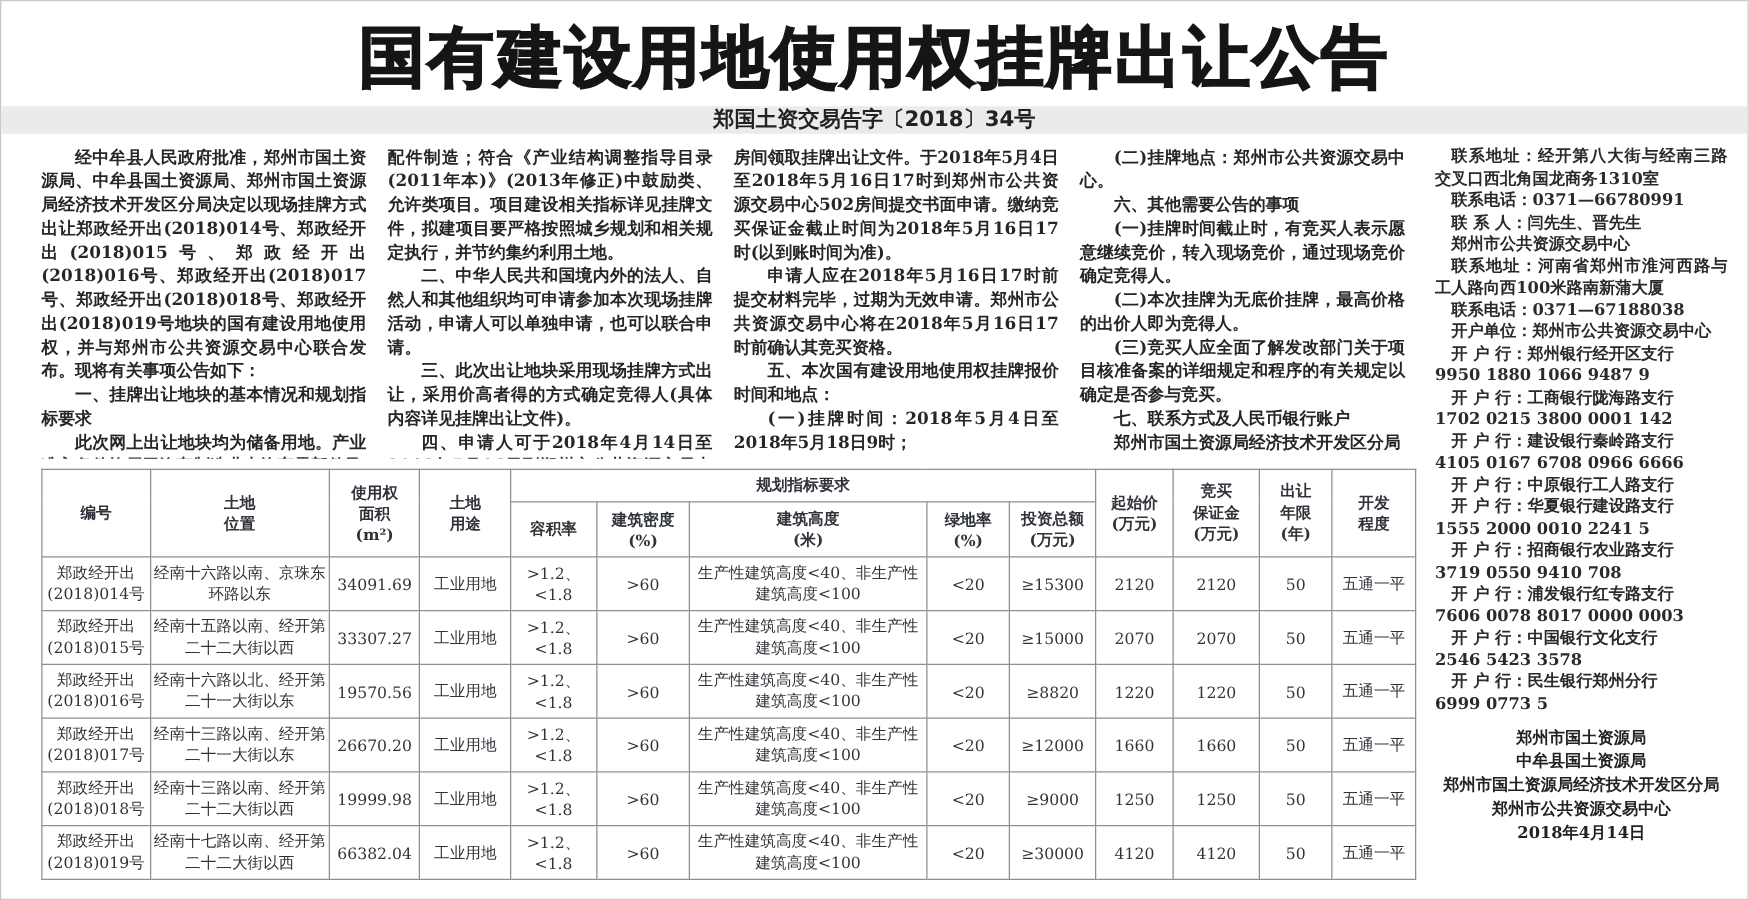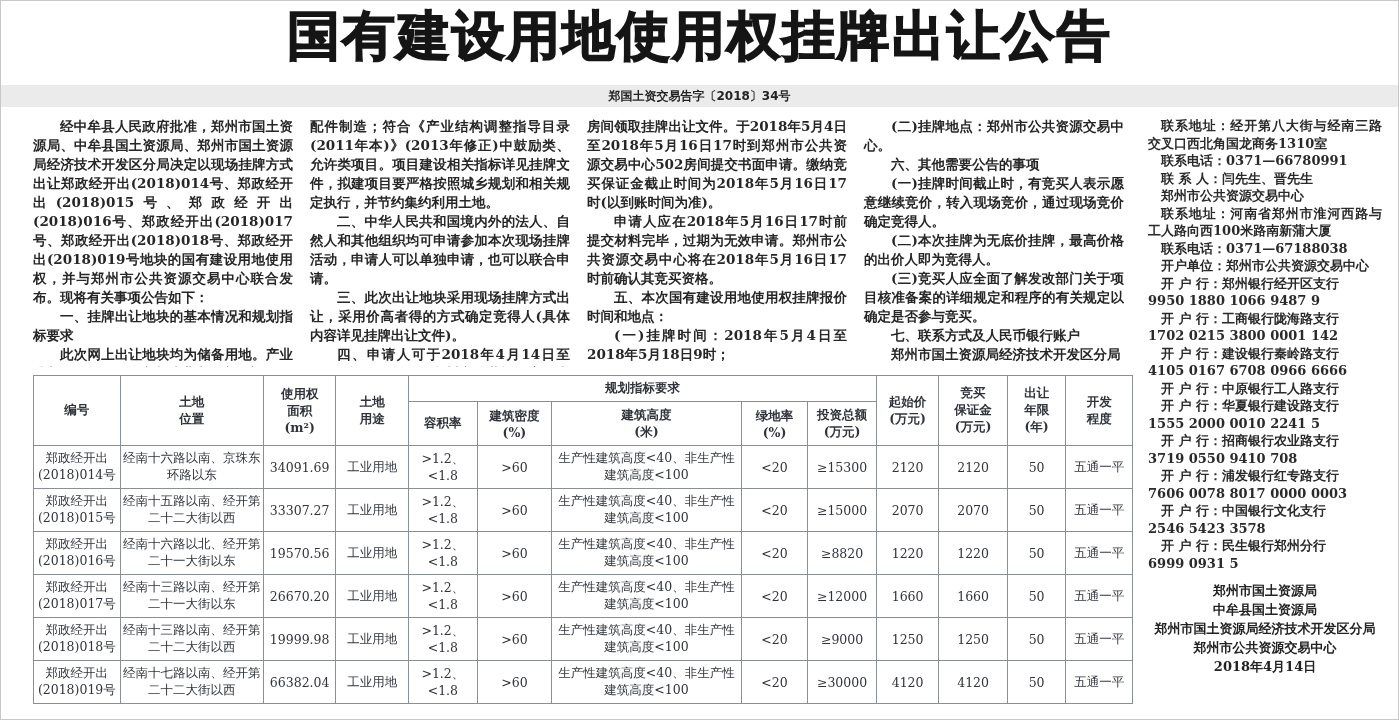--- a/index.html
+++ b/index.html
@@ -3,28 +3,28 @@
 <meta charset="utf-8">
 <style>
   * { margin:0; padding:0; box-sizing:border-box; }
   html,body { background:#dcdcdc; }
   .page {
     position:relative; width:1399px; height:720px; background:#ffffff;
     border:1px solid #c8c8c8; overflow:hidden;
     font-family:"DejaVu Serif", serif; color:#1f1f1f;
   }
   .title {
-    text-align:center; height:84px;
+    text-align:center; padding-top:10px; height:84px;
     font-family:"DejaVu Sans", sans-serif; font-weight:bold;
     font-size:53px; letter-spacing:2px; color:#151515;
     -webkit-text-stroke:1.5px #151515;
   }
   .doc-band {
     background:#ebebeb; height:22px; line-height:22px; text-align:center;
-    font-family:"DejaVu Sans", sans-serif; font-weight:bold; font-size:12px; color:#222;
+    font-family:"DejaVu Sans", sans-serif; font-weight:bold; font-size:17px; color:#222;
   }
   .content { display:flex; padding:10px 16px 0 32px;justify-content:center; }
   .left { width:1108px; }
   .text-cols { display:flex; gap:17px; height:250px; overflow:hidden; }
   .col { width:260px; font-size:13.5px; line-height:19px; text-align:justify; font-weight:bold; color:#262626; }
   .para { margin:0; }
   .para.indent { text-indent:2em; }
   .para.bold { font-family:"DejaVu Sans", sans-serif; }
   .land-table { border-collapse:collapse; margin-top:8px; width:1100px;
     font-size:12.5px; color:#30343a; table-layout:fixed; }
@@ -250,21 +250,21 @@
           <p class="contact-line indent">开 户 行：中原银行工人路支行</p>
           <p class="contact-line indent">开 户 行：华夏银行建设路支行</p>
           <p class="contact-line">1555 2000 0010 2241 5</p>
           <p class="contact-line indent">开 户 行：招商银行农业路支行</p>
           <p class="contact-line">3719 0550 9410 708</p>
           <p class="contact-line indent">开 户 行：浦发银行红专路支行</p>
           <p class="contact-line">7606 0078 8017 0000 0003</p>
           <p class="contact-line indent">开 户 行：中国银行文化支行</p>
           <p class="contact-line">2546 5423 3578</p>
           <p class="contact-line indent">开 户 行：民生银行郑州分行</p>
-          <p class="contact-line">6999 0931 5</p>
+          <p class="contact-line">6999 0773 5</p>
         </div>
       <div class="signature">
           <div class="sig-line">郑州市国土资源局</div>
           <div class="sig-line">中牟县国土资源局</div>
           <div class="sig-line">郑州市国土资源局经济技术开发区分局</div>
           <div class="sig-line">郑州市公共资源交易中心</div>
           <div class="sig-line">2018年4月14日</div>
         </div>
     </div>
 

